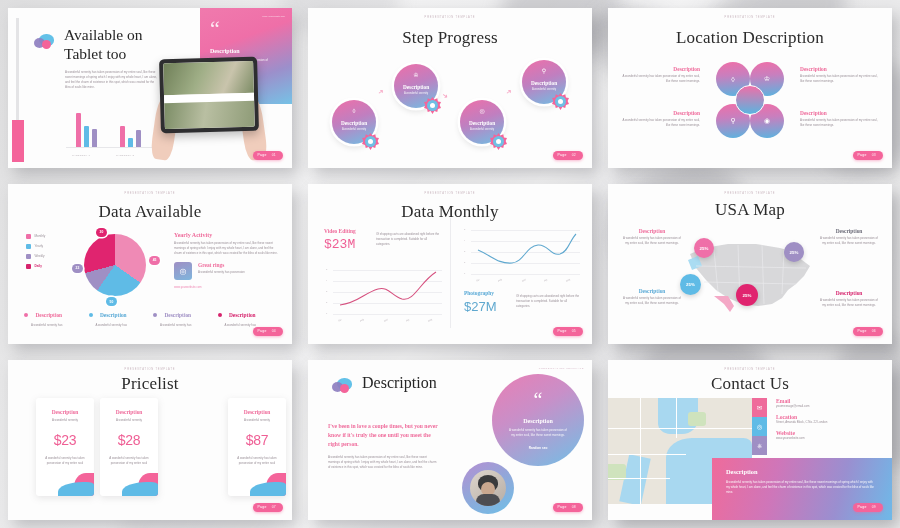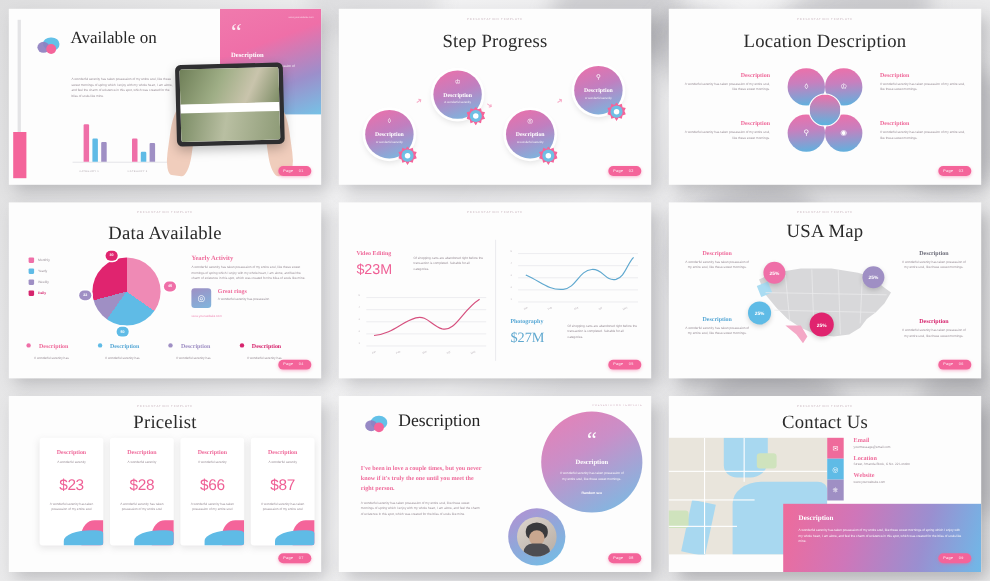--- a/index.html
+++ b/index.html
@@ -223,20 +223,21 @@
       <div class="s1-pinkbar"></div>
 
       <div class="s1-logo">
         <div class="b1"></div>
           <div class="b2"></div>
           <div class="b3"></div>
       </div>
 
       <div class="s1-title">
         <div>Available on</div>
+        <div>Tablet too</div>
       </div>
 
       <div class="s1-body tiny">A wonderful serenity has taken possession of my entire soul, like these sweet mornings of spring which I enjoy with my whole heart, I am alone, and feel the charm of existence in this spot, which was created for the bliss of souls like mine.</div>
 
       <div class="s1-chart">
         <div class="axis"></div>
         <div class="s1-grp" style="left:10px;">
           <div class="bar" style="height:34px;background:#ef6fa8;"></div>
           <div class="bar" style="height:21px;background:#5fbbe6;"></div>
           <div class="bar" style="height:18px;background:#9f8fc4;"></div>
@@ -446,26 +447,27 @@
       <div class="page-badge">
         <span>Page</span>
         <span class="num">04</span>
       </div>
     </div>
   </div>
 
   <div class="cell">
     <div class="slide">
       <div class="eyebrow">PRESENTATION TEMPLATE</div>
+      <div class="stitle" style="position:absolute;top:18px;left:0;right:0;">Data Monthly</div>
 
       <div class="vdiv" style="left:142px;"></div>
 
       <div style="position:absolute;left:16px;top:44px;width:44px;">
         <div class="desc-h" style="font-size:5.4px;">Video Editing</div>
-        <div style="font-family:Liberation Sans, sans-serif;color:#ef5f95;font-size:13px;margin-top:3px;">$23M</div>
+        <div style="font-family:Liberation Mono, monospace;color:#ef5f95;font-size:13px;margin-top:3px;">$23M</div>
       </div>
       <div class="tiny" style="position:absolute;left:68px;top:48px;width:66px;">Of shopping carts are abandoned right before the transaction is completed. Suitable for all categories.</div>
 
       <div class="lc" style="left:18px;top:84px;width:116px;height:48px;">
         <div class="gl" style="top:2px;"></div>
           <div class="gl" style="top:13px;"></div>
         <div class="gl" style="top:24px;"></div>
           <div class="gl" style="top:35px;"></div>
         <div class="gl" style="top:46px;"></div>
         <div class="yl" style="top:0px;">5</div>
@@ -499,21 +501,21 @@
         </svg>
         <div class="xl" style="left:12px;">Jan</div>
         <div class="xl" style="left:34px;">Feb</div>
         <div class="xl" style="left:58px;">Mar</div>
         <div class="xl" style="left:80px;">Apr</div>
         <div class="xl" style="left:102px;">May</div>
       </div>
 
       <div style="position:absolute;left:156px;top:106px;width:46px;">
         <div class="desc-h blue" style="font-size:5.4px;">Photography</div>
-        <div style="font-family:Liberation Serif, serif;color:#5fa8cf;font-size:13px;margin-top:3px;">$27M</div>
+        <div style="font-family:Liberation Sans, sans-serif;color:#5fa8cf;font-size:13px;margin-top:3px;">$27M</div>
       </div>
       <div class="tiny" style="position:absolute;left:208px;top:110px;width:64px;">Of shopping carts are abandoned right before the transaction is completed. Suitable for all categories.</div>
 
       <div class="page-badge">
         <span>Page</span>
         <span class="num">05</span>
       </div>
     </div>
   </div>
 
@@ -591,30 +593,20 @@
       <div class="pcard" style="left:92px;">
         <div class="ph2 desc-h">Description</div>
         <div class="psub tiny">A wonderful serenity</div>
         <div class="price">$28</div>
         <div class="pbody tiny">A wonderful serenity has taken possession of my entire soul</div>
         <div class="wave">
             <div class="w-pink"></div>
             <div class="w-blue"></div>
           </div>
       </div>
-      <div class="pcard" style="left:156px;">
-        <div class="ph2 desc-h">Description</div>
-        <div class="psub tiny">A wonderful serenity</div>
-        <div class="price">$66</div>
-        <div class="pbody tiny">A wonderful serenity has taken possession of my entire soul</div>
-        <div class="wave">
-            <div class="w-pink"></div>
-            <div class="w-blue"></div>
-          </div>
-      </div>
       <div class="pcard" style="left:220px;">
         <div class="ph2 desc-h">Description</div>
         <div class="psub tiny">A wonderful serenity</div>
         <div class="price">$87</div>
         <div class="pbody tiny">A wonderful serenity has taken possession of my entire soul</div>
         <div class="wave">
             <div class="w-pink"></div>
             <div class="w-blue"></div>
           </div>
       </div>

